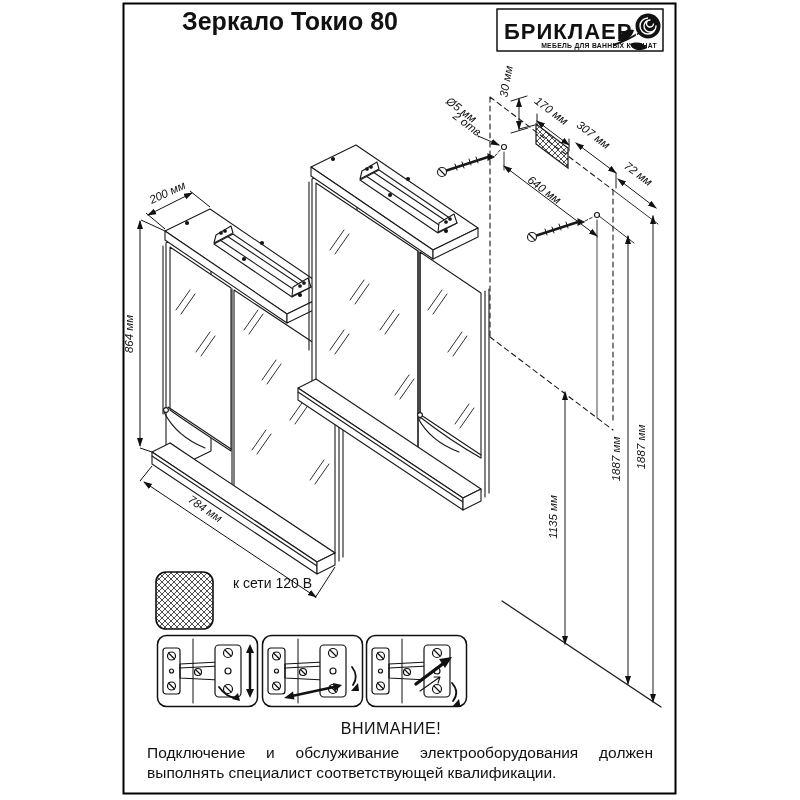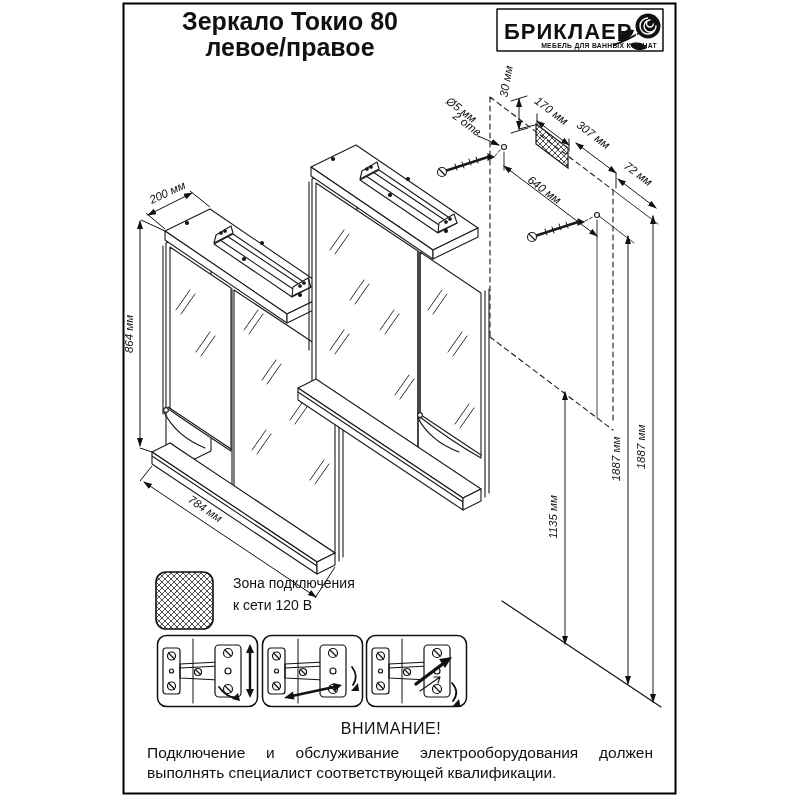--- a/index.html
+++ b/index.html
@@ -295,25 +295,23 @@
       <path d="M86,22 L73,24 L79,33 Z" fill="#111" stroke="none"></path>
       <path d="M54,56 L74,42 M68,42 L74,42 L72,48" stroke-width="1.1"></path>
       <path d="M86,48 q8,9 1,18" stroke-width="1.8"></path>
       <path d="M86,72 L93,64 L94.5,72 Z" fill="#111" stroke="none"></path>
     </g>
   </g>
 </svg>
 
 <div class="abs title">
   <div>Зеркало Токио 80</div>
-  <div>левое/правое</div>
 </div>
 
 <div class="abs legend-text">
-  <div>Зона подключения</div>
   <div>к сети 120 В</div>
 </div>
 
 <div class="abs warn-par">
   <div class="j">Подключение и обслуживание электрооборудования должен</div>
   <div>выполнять специалист соответствующей квалификации.</div>
 </div>
 
 <div class="abs warn-head">ВНИМАНИЕ!</div>
 

